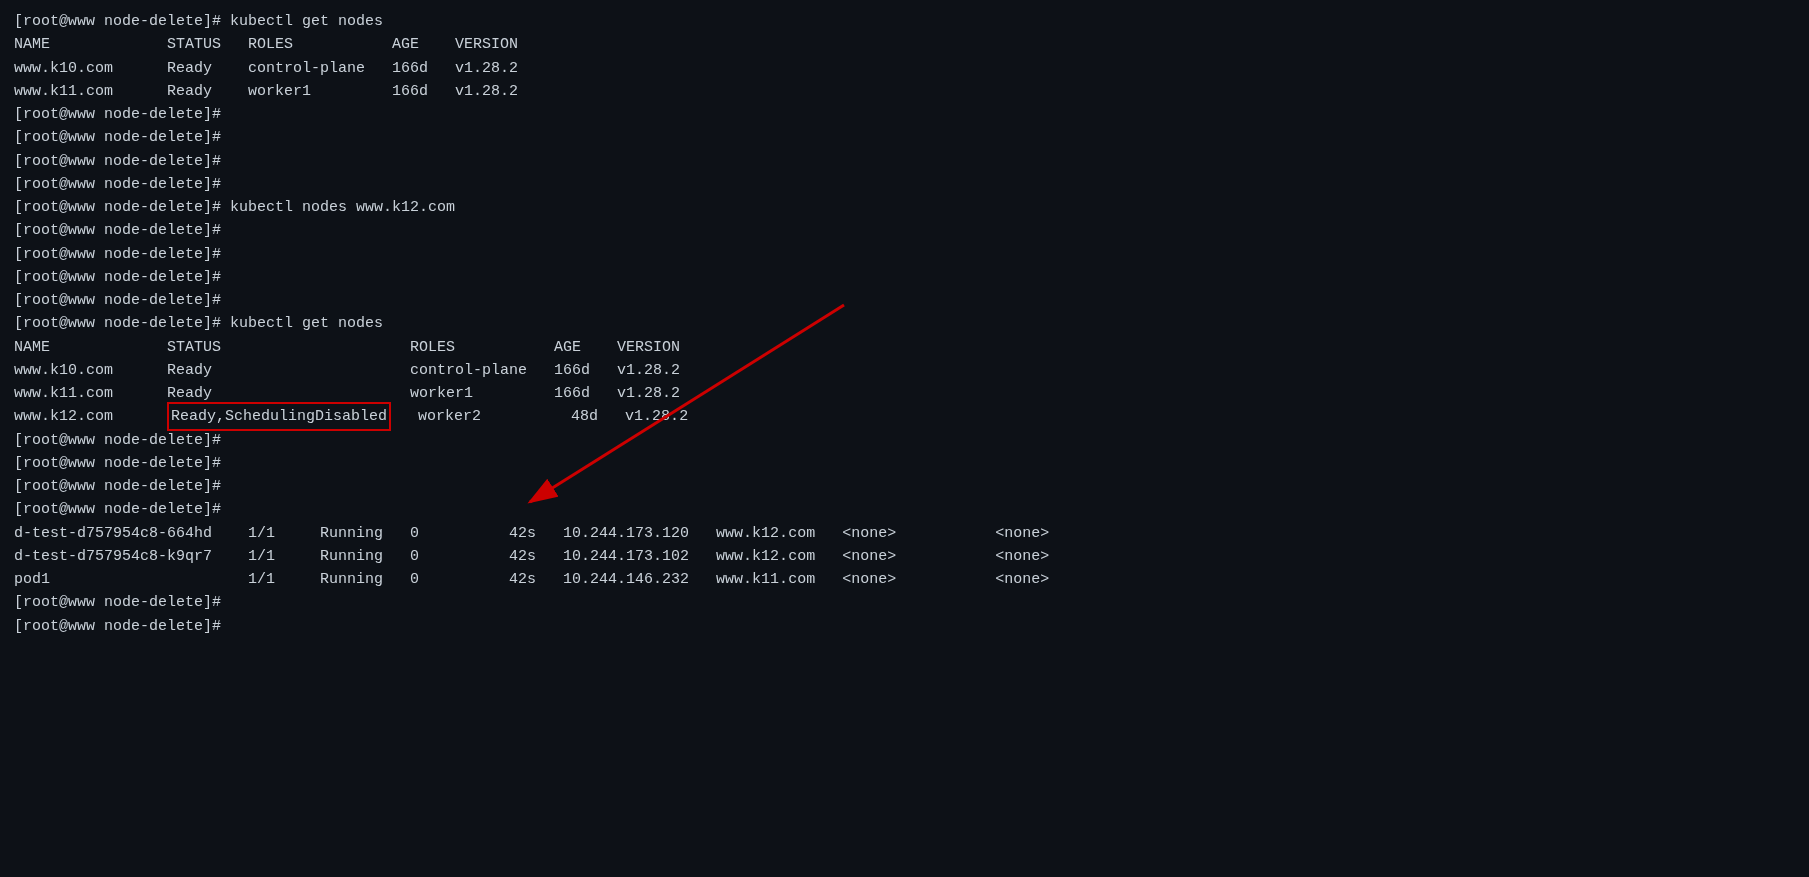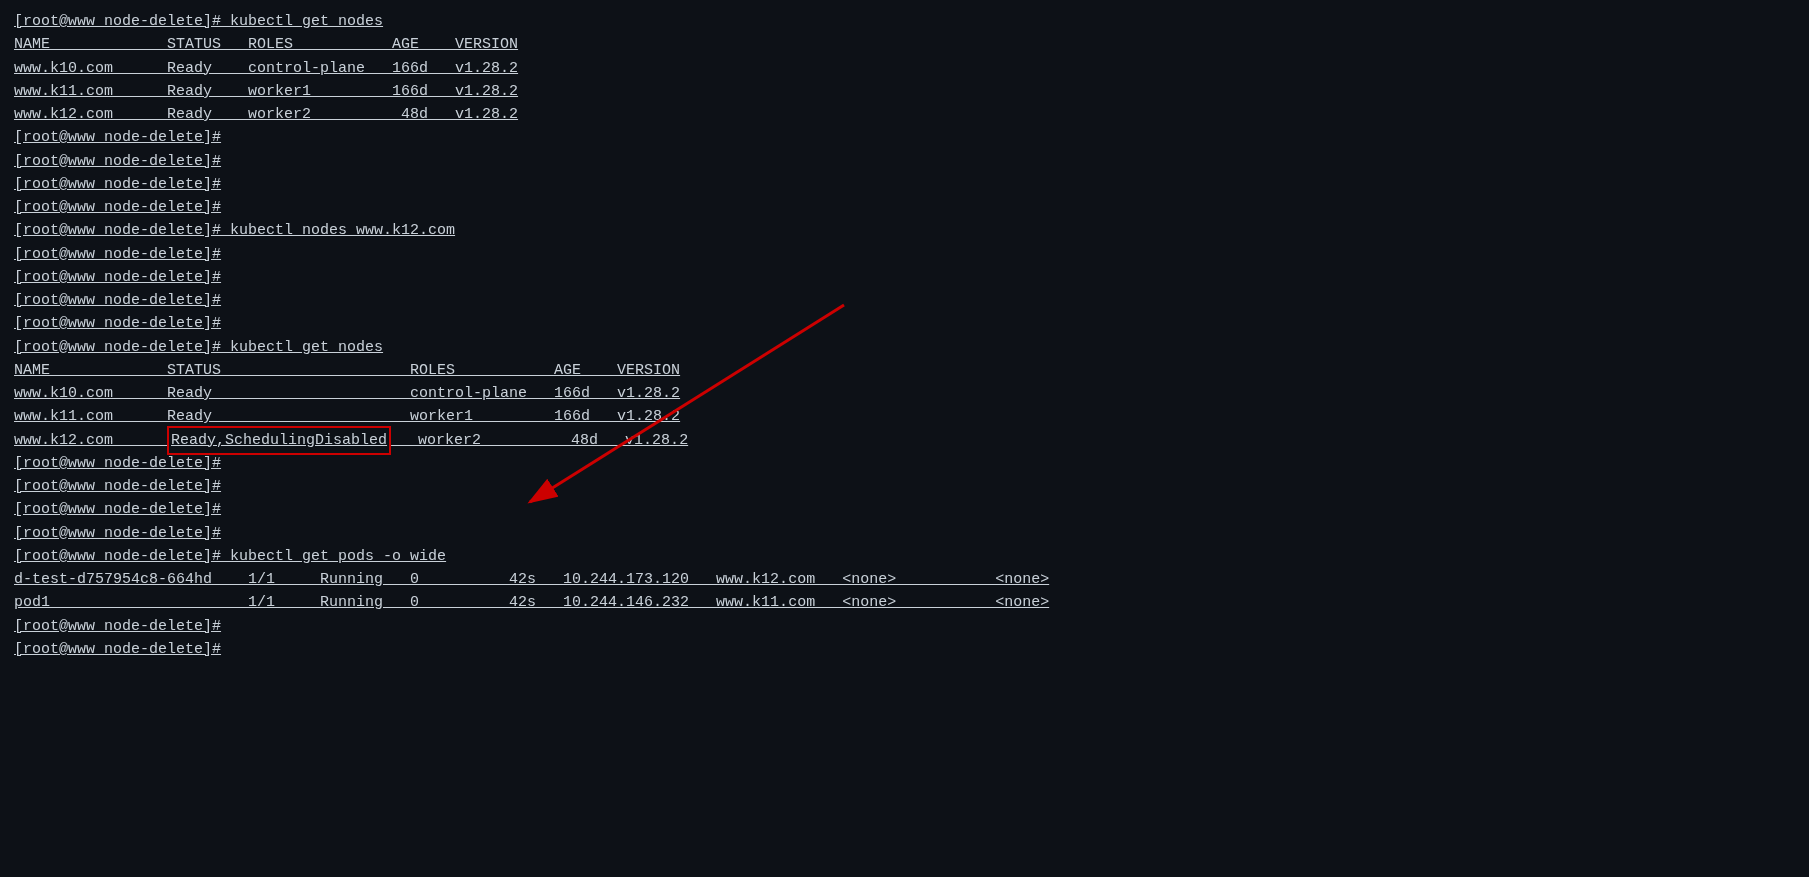--- a/index.html
+++ b/index.html
@@ -10,21 +10,20 @@
       font-size: 15px;
       line-height: 1.55;
       padding: 10px 14px;
       width: 1809px;
       min-height: 877px;
       overflow: hidden;
     }
     .terminal {
       position: relative;
       width: 100%;
-      text-decoration: underline;
     }
     .line {
       white-space: pre;
       display: block;
     }
     .highlight-box {
       display: inline;
       border: 2px solid #cc0000;
       padding: 4px 2px;
       color: #c9d1d9;
@@ -32,42 +31,41 @@
   </style>
 </head>
 <body>
 
 <div class="terminal">
 
   <span class="line">[root@www node-delete]# kubectl get nodes</span>
   <span class="line">NAME             STATUS   ROLES           AGE    VERSION</span>
   <span class="line">www.k10.com      Ready    control-plane   166d   v1.28.2</span>
   <span class="line">www.k11.com      Ready    worker1         166d   v1.28.2</span>
-  <span class="line">www.k12.com      Ready    worker2          48d   v1.28.2</span>
   <span class="line">[root@www node-delete]#</span>
   <span class="line">[root@www node-delete]#</span>
   <span class="line">[root@www node-delete]#</span>
   <span class="line">[root@www node-delete]#</span>
   <span class="line">[root@www node-delete]# kubectl nodes www.k12.com</span>
   <span class="line">[root@www node-delete]#</span>
   <span class="line">[root@www node-delete]#</span>
   <span class="line">[root@www node-delete]#</span>
   <span class="line">[root@www node-delete]#</span>
   <span class="line">[root@www node-delete]# kubectl get nodes</span>
   <span class="line">NAME             STATUS                     ROLES           AGE    VERSION</span>
   <span class="line">www.k10.com      Ready                      control-plane   166d   v1.28.2</span>
   <span class="line">www.k11.com      Ready                      worker1         166d   v1.28.2</span>
 
   <span class="line">www.k12.com      <span class="highlight-box">Ready,SchedulingDisabled</span>   worker2          48d   v1.28.2</span>
   <span class="line">[root@www node-delete]#</span>
   <span class="line">[root@www node-delete]#</span>
   <span class="line">[root@www node-delete]#</span>
   <span class="line">[root@www node-delete]#</span>
-  <span class="line">[root@www node-delete]# kubectl get pods -o wide</span>
   <span class="line">d-test-d757954c8-664hd    1/1     Running   0          42s   10.244.173.120   www.k12.com   &lt;none&gt;           &lt;none&gt;</span>
+  <span class="line">d-test-d757954c8-k9qr7    1/1     Running   0          42s   10.244.173.102   www.k12.com   &lt;none&gt;           &lt;none&gt;</span>
   <span class="line">pod1                      1/1     Running   0          42s   10.244.146.232   www.k11.com   &lt;none&gt;           &lt;none&gt;</span>
   <span class="line">[root@www node-delete]#</span>
   <span class="line">[root@www node-delete]#</span>
 
   <svg style="position:absolute; top:0; left:0; width:1809px; height:877px; pointer-events:none;" viewBox="0 0 1809 877">
 
     <defs>
       <marker id="arrowhead" markerWidth="10" markerHeight="7" refX="9" refY="3.5" orient="auto">
         <polygon points="0 0, 10 3.5, 0 7" fill="#cc0000"></polygon>
       </marker>

